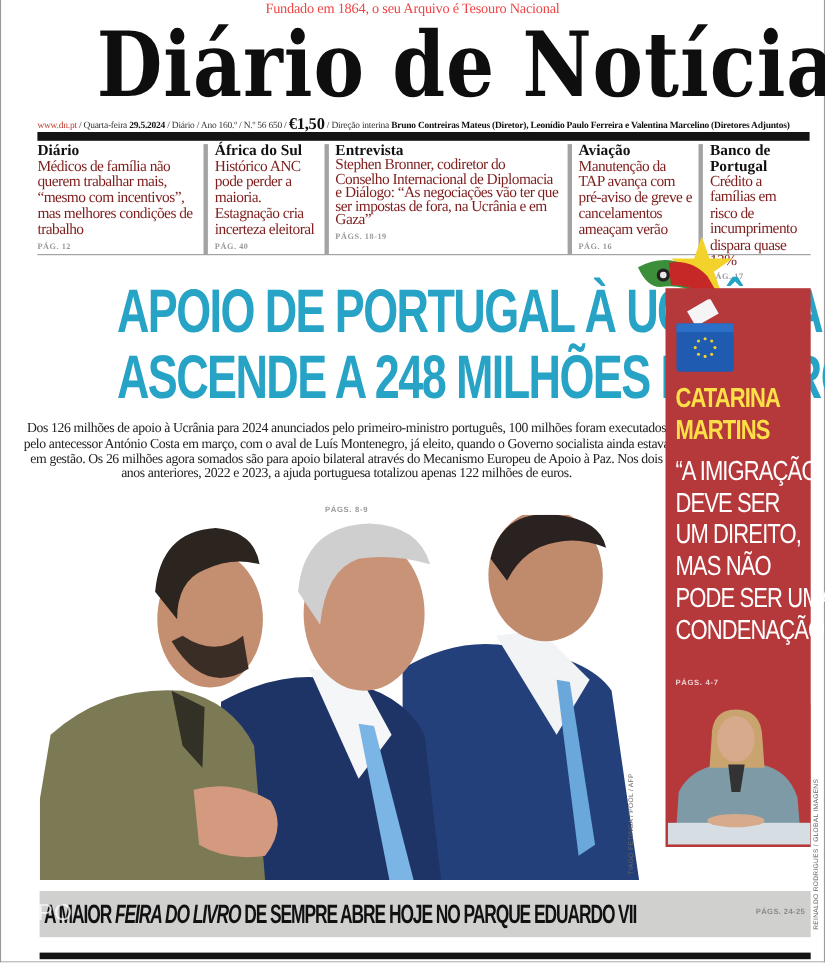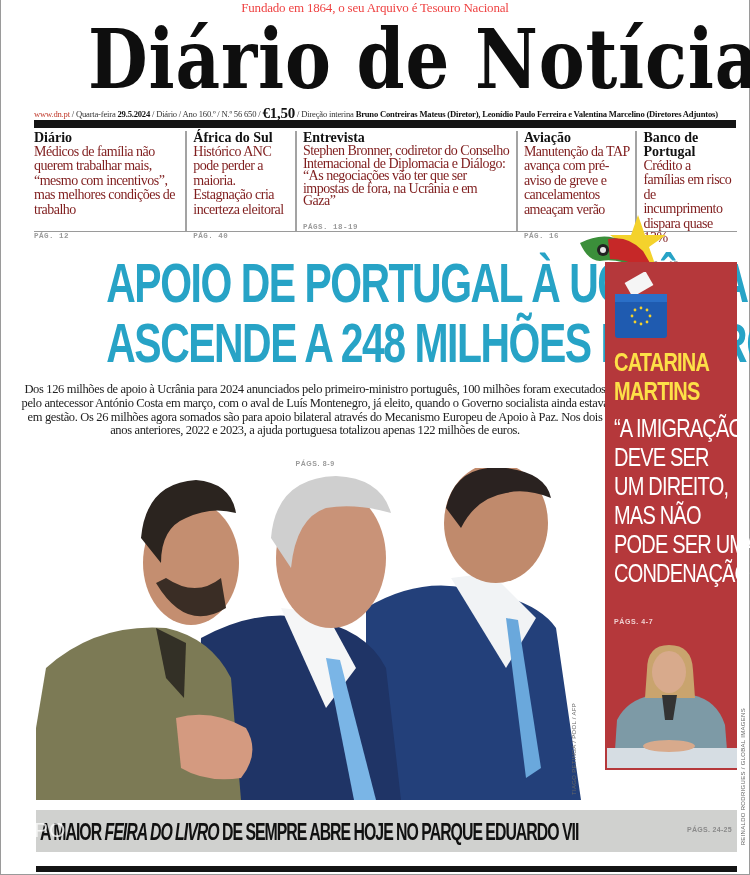--- a/index.html
+++ b/index.html
@@ -11,26 +11,26 @@
   .masthead { position: absolute; top: 14px; left: 30px; width: 700px; height: 90px; text-align: center; font-family: "DejaVu Serif", serif; font-weight: bold; font-size: 80px; line-height: 90px; color: #0e0e0e; letter-spacing: 1px; transform: scaleY(1.02); }
   .masthead span { display: inline-block; transform: scaleX(0.86); transform-origin: center; white-space: nowrap; }
 
   .infoline { position: absolute; top: 107px; left: 34px; width: 700px; font-family: "Liberation Serif", serif; font-size: 8.6px; color: #333; white-space: nowrap; line-height: 12px; letter-spacing: -0.2px; }
   .infoline .url { color: #c0392b; }
   .infoline b { color: #111; }
   .infoline .price { font-size: 15px; font-weight: bold; color: #111; vertical-align: -1px; }
   .black-rule { position: absolute; top: 120px; left: 34px; width: 702px; height: 8px; background: #141414; }
 
   .teasers { position: absolute; top: 131px; left: 34px; width: 705px; height: 100px; display: flex; }
-  .teaser { padding: 0 6px 0 6px; border-left: 2px solid #a3a3a3; font-family: "Liberation Serif", serif; }
+  .teaser { padding: 0 6px 0 6px; border-left: 4px solid #a3a3a3; font-family: "Liberation Serif", serif; }
   .teaser:first-child { border-left: none; padding-left: 0; }
   .teaser .sec { font-weight: bold; font-size: 14px; line-height: 14px; color: #111; }
   .teaser .txt { font-size: 14px; line-height: 14.4px; color: #7f1d1d; letter-spacing: -0.5px; }
   .teaser.small .txt { font-size: 14px; line-height: 12.6px; }
-  .teaser .pg { font-family: Liberation Mono, monospace; font-weight: bold; font-size: 7.5px; color: #9a9a9a; margin-top: 15px; letter-spacing: 0.5px; }
+  .teaser .pg { font-family: Liberation Serif, serif; font-weight: bold; font-size: 7.5px; color: #9a9a9a; margin-top: 2px; letter-spacing: 0.5px; }
   .grey-rule { position: absolute; top: 231px; left: 34px; width: 703px; height: 1px; background: #9a9a9a; }
 
   .headline { position: absolute; top: 253px; left: 28px; width: 580px; text-align: center; font-family: "Liberation Sans", sans-serif; font-weight: bold; font-size: 56px; line-height: 60px; color: #27a3c6; letter-spacing: -2px; }
   .headline div { transform: scaleX(0.73); transform-origin: center; white-space: nowrap; }
 
   .lede { position: absolute; top: 383px; left: 20px; width: 590px; text-align: center; font-family: "Liberation Serif", serif; font-size: 12.5px; line-height: 13.8px; color: #222; letter-spacing: -0.35px; }
   .lede-pg { position: absolute; top: 460px; left: 290px; width: 50px; text-align: center; font-family: "Liberation Sans", sans-serif; font-weight: bold; font-size: 7px; color: #9a9a9a; letter-spacing: 0.6px; }
 
   .photo { position: absolute; top: 468px; left: 36px; width: 555px; height: 332px; overflow: hidden; background: #ffffff; }
   .credit-v { position: absolute; font-family: "Liberation Sans", sans-serif; font-size: 6px; color: #666; writing-mode: vertical-rl; transform: rotate(180deg); white-space: nowrap; letter-spacing: 0.3px; }

